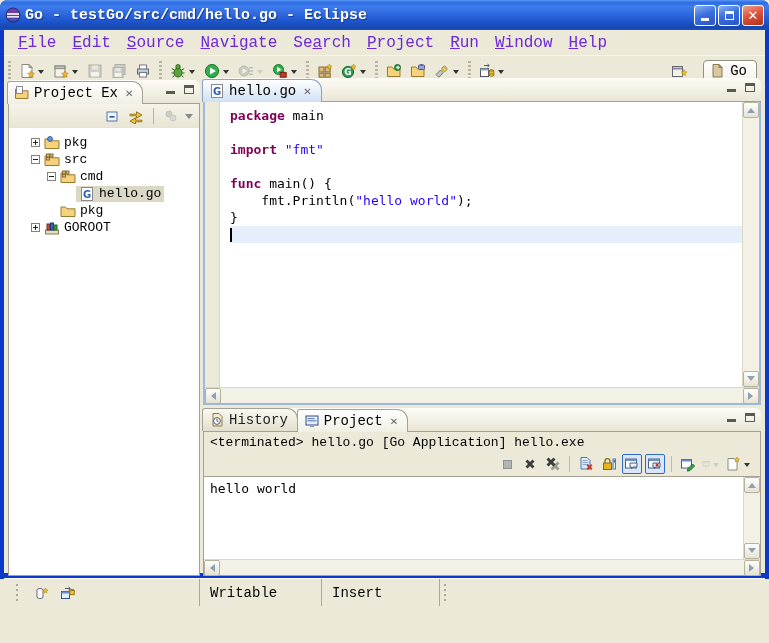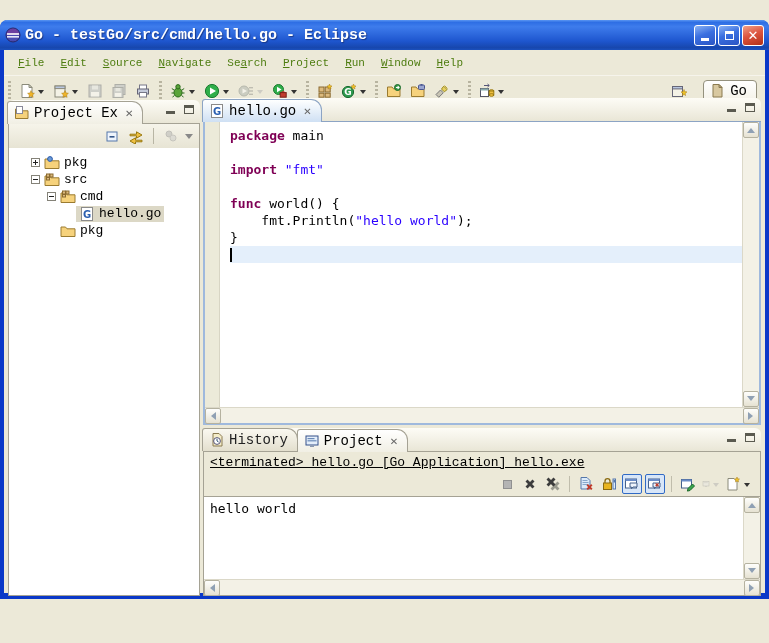--- a/index.html
+++ b/index.html
@@ -1,41 +1,41 @@
 <!DOCTYPE html>
 <html><head>
 <meta charset="utf-8">
 <style>
   * { margin:0; padding:0; box-sizing:border-box; }
   html,body { width:769px; height:643px; background:#ece9d8; overflow:hidden;
     font-family:"Liberation Mono","DejaVu Sans Mono",monospace; }
   .window { position:absolute; inset:0; width:769px; height:579px;
     border-left:4px solid #0a38c8; border-right:4px solid #0a38c8; border-bottom:6px solid #0a38c8;
-    border-radius:8px 8px 0 0; background:#ece9d8;margin-top:20px; }
+    border-radius:8px 8px 0 0; background:#ece9d8; }
 
   
   .titlebar { position:absolute; left:-4px; top:0; width:769px; height:30px;
     background:linear-gradient(180deg,#5a96f2 0%,#2e6ee4 8%,#3e7cec 22%,#1e56cf 70%,#1747ae 92%,#1b50bd 100%);
     border-radius:7px 7px 0 0; display:flex; align-items:center; padding:0 4px 0 5px; }
   .title-text { color:#fff; font-size:15px; font-weight:bold; margin-left:4px;
     text-shadow:1px 1px 1px #1a3a8a; white-space:nowrap; flex:1; }
   .tb-btns { display:flex; gap:2px; margin-right:1px; }
   .tb-btn { width:22px; height:21px; border:1px solid #fff; border-radius:3px;
     display:flex; align-items:center; justify-content:center; }
   .tb-btn.blue { background:linear-gradient(160deg,#8ab2f4 0%,#3a6fe0 45%,#2a55c4 100%); }
   .tb-btn.red  { background:linear-gradient(160deg,#f0a088 0%,#dd5540 45%,#b23015 100%); }
   .glyph-min { width:8px; height:3px; background:#fff; margin-top:9px; }
   .glyph-max { width:9px; height:9px; border:1px solid #fff; border-top:3px solid #fff; }
   .glyph-close { color:#fff; font:bold 13px "DejaVu Sans",sans-serif; line-height:1; }
   .eclipse-logo { width:16px; height:16px; }
 
   
   .menubar { position:absolute; left:0; top:30px; width:761px; height:26px; background:#ece9d8;
     display:flex; align-items:center; padding-left:6px; border-bottom:1px solid #f6f4ec; }
-  .menu-item { font-size:11px; color:#4d7c0f; padding:2px 8px; cursor:default; }
+  .menu-item { font-size:16px; color:#6d28d9; padding:2px 8px; cursor:default; }
 
   
   .toolbar1 { position:absolute; left:0; top:56px; width:761px; height:30px; display:flex; align-items:center; }
   .toolbar2 { position:absolute; left:0; top:86px; width:761px; height:22px; display:flex; align-items:center; }
   .tgrip { width:7px; height:20px; margin:0 2px;
     background:repeating-linear-gradient(180deg,#b8b4a0 0 2px,transparent 2px 4px);
     background-size:3px 100%; background-repeat:no-repeat; background-position:2px 0; }
   .tbtn { height:24px; display:flex; align-items:center; padding:1px 3px; border:1px solid transparent; border-radius:2px; }
   .tbtn2 { height:20px; }
   .dd { width:0; height:0; border:3px solid transparent; border-top:4px solid #333; margin:4px 1px 0 3px; }
@@ -99,21 +99,21 @@
   .sb-btn { width:16px; height:16px; background:linear-gradient(#fefefc,#e6e2d2);
     border:1px solid #b5b2a0; border-radius:2px; display:flex; align-items:center; justify-content:center; flex:none; }
   .ar-up{width:0;height:0;border:4px solid transparent;border-bottom:5px solid #8fa0b4;margin-top:-3px}
   .ar-dn{width:0;height:0;border:4px solid transparent;border-top:5px solid #8fa0b4;margin-bottom:-3px}
   .ar-lf{width:0;height:0;border:4px solid transparent;border-right:5px solid #8fa0b4;margin-left:-3px}
   .ar-rt{width:0;height:0;border:4px solid transparent;border-left:5px solid #8fa0b4;margin-right:-3px}
 
   
   #console { left:199px; top:408px; width:558px; height:168px; }
   .console-frame { height:calc(100% - 24px); border:1px solid #a5a294; border-top:none; background:#ece9d8; display:flex; flex-direction:column; }
-  .console-info { font-size:13px; padding:3px 0 0 6px; height:20px; white-space:nowrap;text-decoration:underline; }
+  .console-info { font-size:13px; padding:3px 0 0 6px; height:20px; white-space:nowrap; }
   .console-tools { height:24px; display:flex; align-items:center; justify-content:flex-end; gap:3px; padding-right:8px; }
   .cbtn { width:20px; height:20px; display:flex; align-items:center; justify-content:center; border:1px solid transparent; border-radius:2px; }
   .cbtn.pressed { border:1px solid #316ac5; background:#d8e6f8; }
   .csep { width:1px; height:16px; background:#c0bdac; margin:0 3px; }
   .console-out { flex:1; display:flex; overflow:hidden; background:#fff; border-top:1px solid #a5a294; }
   .console-text { flex:1; font:13px "DejaVu Sans Mono",monospace; color:#000; padding:4px 0 0 6px; white-space:pre; }
 
   
   .statusbar { position:absolute; left:0; top:578px; width:761px; height:28px; background:#ece9d8;
     border-top:1px solid #fbfaf4; display:flex; align-items:center; font-size:14px; }
@@ -424,20 +424,30 @@
           <span>hello.go</span>
         </span>
       </div>
       <div class="trow lvl2">
         <div class="exp-spacer"></div>
         <svg class="ticon" viewBox="0 0 16 16">
             <path d="M1 13.5V4h4.5L7 5.8h8v7.7z" fill="#f6d27c" stroke="#9a7b30"></path>
           </svg>
         <span>pkg</span>
       </div>
+      <div class="trow lvl1">
+        <div class="exp plus"></div>
+        <svg class="ticon" viewBox="0 0 16 16">
+            <rect x="1.5" y="10" width="13" height="4" fill="#e8dcc0" stroke="#8a7a50"></rect>
+            <rect x="3" y="4" width="3" height="6" fill="#c44a3a" stroke="#7a2a1a"></rect>
+            <rect x="6.5" y="3" width="3" height="7" fill="#3a62b4" stroke="#1a3a7a"></rect>
+            <rect x="10" y="5" width="3" height="5" fill="#3a9a4a" stroke="#1a6a2a"></rect>
+          </svg>
+        <span>GOROOT</span>
+      </div>
     </div>
   </div>
 
   <div class="view" id="editor">
     <div class="tabrow" style="border-bottom-color:#8ca4c4;">
       <div class="tab active focused">
         <svg class="i16" viewBox="0 0 16 16">
             <rect x="2.5" y="1.5" width="11" height="13" fill="#fff" stroke="#8a8a8a"></rect>
             <text x="8" y="11.5" font-size="10" font-weight="bold" fill="#2b5fb0" text-anchor="middle" font-family="DejaVu Sans">G</text>
           </svg>
@@ -450,21 +460,21 @@
       </div>
     </div>
     <div class="editor-frame">
       <div class="editor-main">
         <div class="gutter"></div>
         <div class="code">
             <div class="code-line"><span class="tok-kw">package</span><span class="tok-pl"> main</span></div>
             <div class="code-line"></div>
             <div class="code-line"><span class="tok-kw">import</span><span class="tok-pl"> </span><span class="tok-str">"fmt"</span></div>
             <div class="code-line"></div>
-            <div class="code-line"><span class="tok-kw">func</span><span class="tok-pl"> world() {</span></div>
+            <div class="code-line"><span class="tok-kw">func</span><span class="tok-pl"> main() {</span></div>
             <div class="code-line"><span class="tok-pl">    fmt.Println(</span><span class="tok-str">"hello world"</span><span class="tok-pl">);</span></div>
             <div class="code-line"><span class="tok-pl">}</span></div>
             <div class="code-line current"><span class="caret"></span></div>
           </div>
         <div class="sbv">
           <div class="sb-btn">
               <div class="ar-up"></div>
             </div>
           <div class="sb-btn">
               <div class="ar-dn"></div>
@@ -594,14 +604,34 @@
         <div class="sb-btn">
             <div class="ar-lf"></div>
           </div>
         <div class="sb-btn">
             <div class="ar-rt"></div>
           </div>
       </div>
     </div>
   </div>
 
+  <div class="statusbar">
+    <div class="sb-trim">
+      <div class="sgrip"></div>
+      <svg class="i16" viewBox="0 0 16 16">
+          <ellipse cx="6" cy="5" rx="3" ry="1.5" fill="#fff" stroke="#667"></ellipse>
+          <path d="M3 5v7a3 1.5 0 0 0 6 0V5" fill="#fff" stroke="#667"></path>
+          <polygon points="11.5,3 12.2,4.8 14,5 12.7,6.2 13,8 11.5,7 10,8 10.3,6.2 9,5 10.8,4.8" fill="#f0c428" stroke="#a87a10" stroke-width=".5"></polygon>
+        </svg>
+      <svg class="i16" viewBox="0 0 16 16">
+          <rect x="1.5" y="6.5" width="8" height="7" fill="#e4eefa" stroke="#35518a"></rect>
+          <rect x="1.5" y="6.5" width="8" height="2" fill="#6a8cc8"></rect>
+          <ellipse cx="12" cy="5.5" rx="2.2" ry="1.2" fill="#f0c040" stroke="#9a7a10"></ellipse>
+          <rect x="9.8" y="5.5" width="4.4" height="4" fill="#f0c040" stroke="#9a7a10"></rect>
+          <path d="M5 3.5h5M8.5 2l1.8 1.5L8.5 5" stroke="#557" fill="none"></path>
+        </svg>
+    </div>
+    <div class="sb-cell sb-cell-w">Writable</div>
+    <div class="sb-cell sb-cell-i">Insert</div>
+    <div class="sgrip"></div>
+  </div>
 
 </div>
 
 </body></html>

